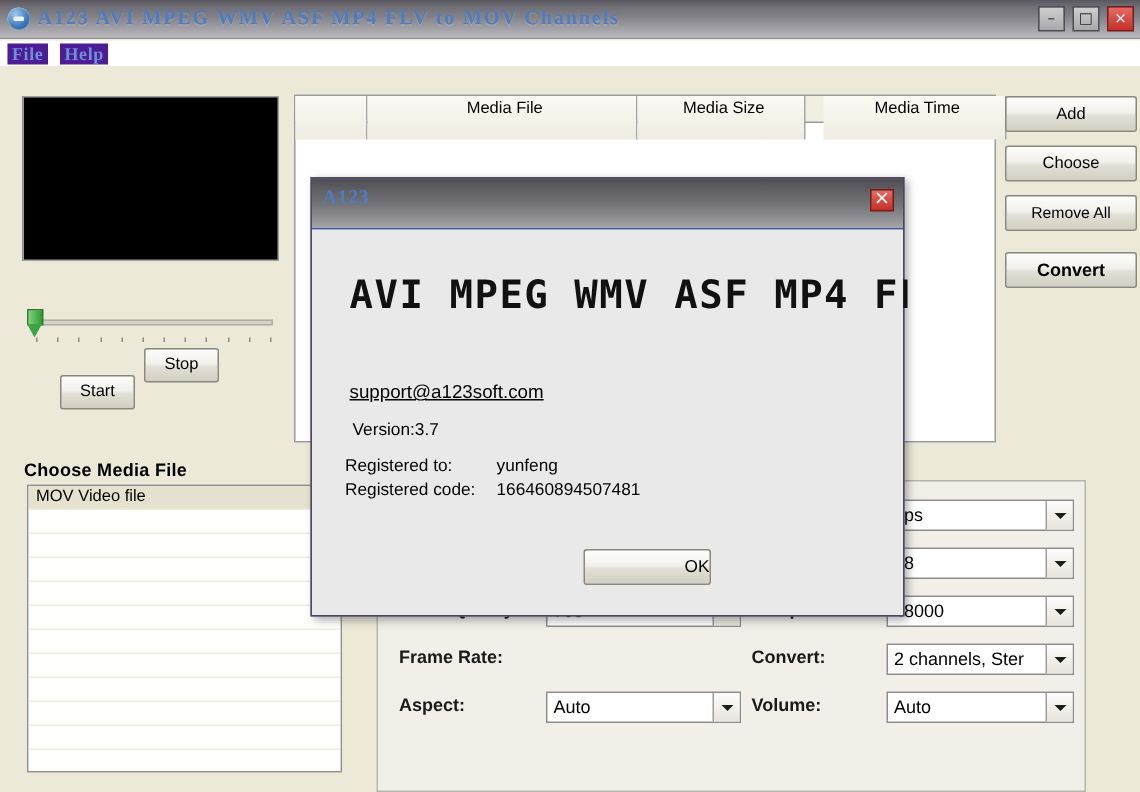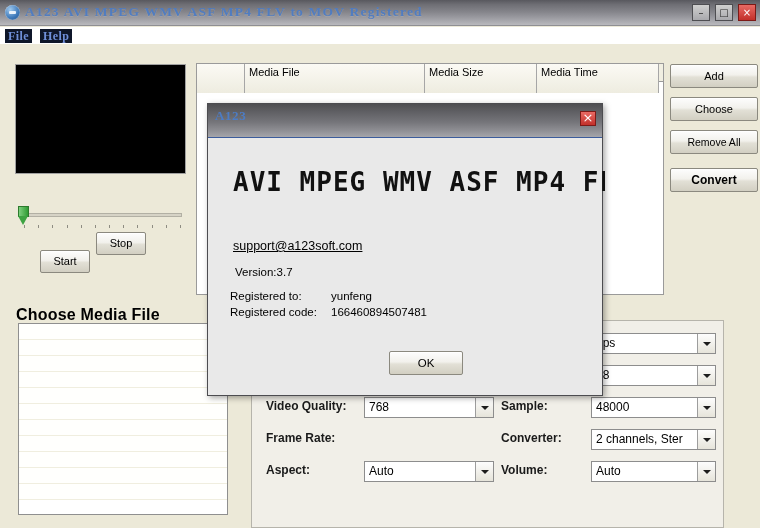--- a/index.html
+++ b/index.html
@@ -96,21 +96,21 @@
     position: absolute;
     left: 0; top: 27px;
     width: 760px; height: 17px;
     background: #ffffff;
   }
   .menuitem {
     position: absolute;
     top: 2px;
     height: 14px;
     padding: 0 3px;
-    background: #0f172a;
+    background: #4c1d95;
     color: #6f8fd8;
     font-family: "Liberation Serif", serif;
     font-size: 12px;
     font-weight: bold;
     line-height: 14px;
     letter-spacing: 0.4px;
   }
   .menuitem.m1 { left: 5px; }
   .menuitem.m2 { left: 40px; }
 
@@ -203,21 +203,21 @@
     position: absolute;
     left: 96px; top: 188px;
     width: 50px; height: 23px;
     line-height: 21px;
   }
 
   
   .choose-label {
     position: absolute;
     left: 16px; top: 262px;
-    font-size: 16px;
+    font-size: 12px;
     font-weight: bold;
     color: #000000;
     letter-spacing: 0.2px;
   }
   .media-listbox {
     position: absolute;
     left: 18px; top: 279px;
     width: 210px; height: 192px;
     background: #ffffff;
     border: 1px solid #8f8f8f;
@@ -261,25 +261,26 @@
     height: 29px;
     line-height: 16px;
     padding-left: 4px;
     font-size: 11px;
     color: #000000;
     box-sizing: border-box;
     border-right: 1px solid #a6a6a6;
     background: linear-gradient(to bottom, #fbfaf4, #eeece0);
     overflow: hidden;
     white-space: nowrap;
+    text-align: center;
   }
   .mlhead .c0 { left: 0;   width: 48px; }
   .mlhead .c1 { left: 48px;  width: 180px; }
   .mlhead .c2 { left: 228px; width: 112px; }
-  .mlhead .c3 { left: 340px; width: 122px; }
+  .mlhead .c3 { left: 352px; width: 122px; }
 
   
   .rbtn {
     position: absolute;
     left: 670px;
     width: 88px; height: 24px;
     line-height: 22px;
   }
   .rb-add    { top: 20px; }
   .rb-remove { top: 53px; }
@@ -352,21 +353,21 @@
 
   .r0 { top: 12px; }
   .r1 { top: 44px; }
   .r2 { top: 76px; }
   .r3 { top: 108px; }
   .r4 { top: 140px; }
 
   
   .dialog {
     position: absolute;
-    left: 207px; top: 103px;
+    left: 207px; top: 118px;
     width: 396px; height: 293px;
     background: #8b5cf6;
     border: 1px solid #4c4c50;
     box-sizing: border-box;
     box-shadow: 2px 2px 6px rgba(0,0,0,0.35);
   }
   .dlg-titlebar {
     position: absolute;
     left: 0; top: 0;
     width: 100%; height: 34px;
@@ -455,33 +456,34 @@
   }
   .dlg-reg-v2 {
     position: absolute;
     left: 123px; top: 168px;
     font-size: 11.5px;
     color: #000000;
   }
   .dlg-ok {
     position: absolute;
     left: 181px; top: 213px;
-    width: 74px; height: 24px;
+    width: 85px; height: 24px;
     line-height: 22px;
     font-size: 11.5px;
+    text-align: right;
   }
 </style>
 </head>
 <body>
 
 <div id="app">
 
   <div class="titlebar">
     <div class="tb-icon"></div>
-    <div class="tb-title">A123 AVI MPEG WMV ASF MP4 FLV to MOV Registered</div>
+    <div class="tb-title">A123 AVI MPEG WMV ASF MP4 FLV to MOV Channels</div>
     <div class="wbtns">
       <span class="wbtn"><span class="g">–</span></span>
       <span class="wbtn"><span class="g">□</span></span>
       <span class="wbtn close"><span class="g">×</span></span>
     </div>
   </div>
 
   <div class="menubar">
     <div class="menuitem m1">File</div>
     <div class="menuitem m2">Help</div>
@@ -511,20 +513,21 @@
           <i style="left: 141.818px;"></i>
           <i style="left: 156px;"></i>
         </div>
     </div>
 
     <div class="btn btn-start">Start</div>
     <div class="btn btn-stop">Stop</div>
 
     <div class="choose-label">Choose Media File</div>
     <div class="media-listbox" id="media-listbox">
+        <div class="media-row sel">MOV Video file</div>
         <div class="media-row"></div>
         <div class="media-row"></div>
         <div class="media-row"></div>
         <div class="media-row"></div>
         <div class="media-row"></div>
         <div class="media-row"></div>
         <div class="media-row"></div>
         <div class="media-row"></div>
         <div class="media-row"></div>
         <div class="media-row"></div>
@@ -581,21 +584,21 @@
       </div>
 
       <div class="srow col-r r2">
         <div class="slabel">Sample:</div>
         <div class="combo">
           <div class="val">48000</div>
           <div class="arrowbox"></div>
         </div>
       </div>
       <div class="srow col-r r3">
-        <div class="slabel">Converter:</div>
+        <div class="slabel">Convert:</div>
         <div class="combo">
           <div class="val">2 channels, Ster</div>
           <div class="arrowbox"></div>
         </div>
       </div>
       <div class="srow col-r r4">
         <div class="slabel">Volume:</div>
         <div class="combo">
           <div class="val">Auto</div>
           <div class="arrowbox"></div>

